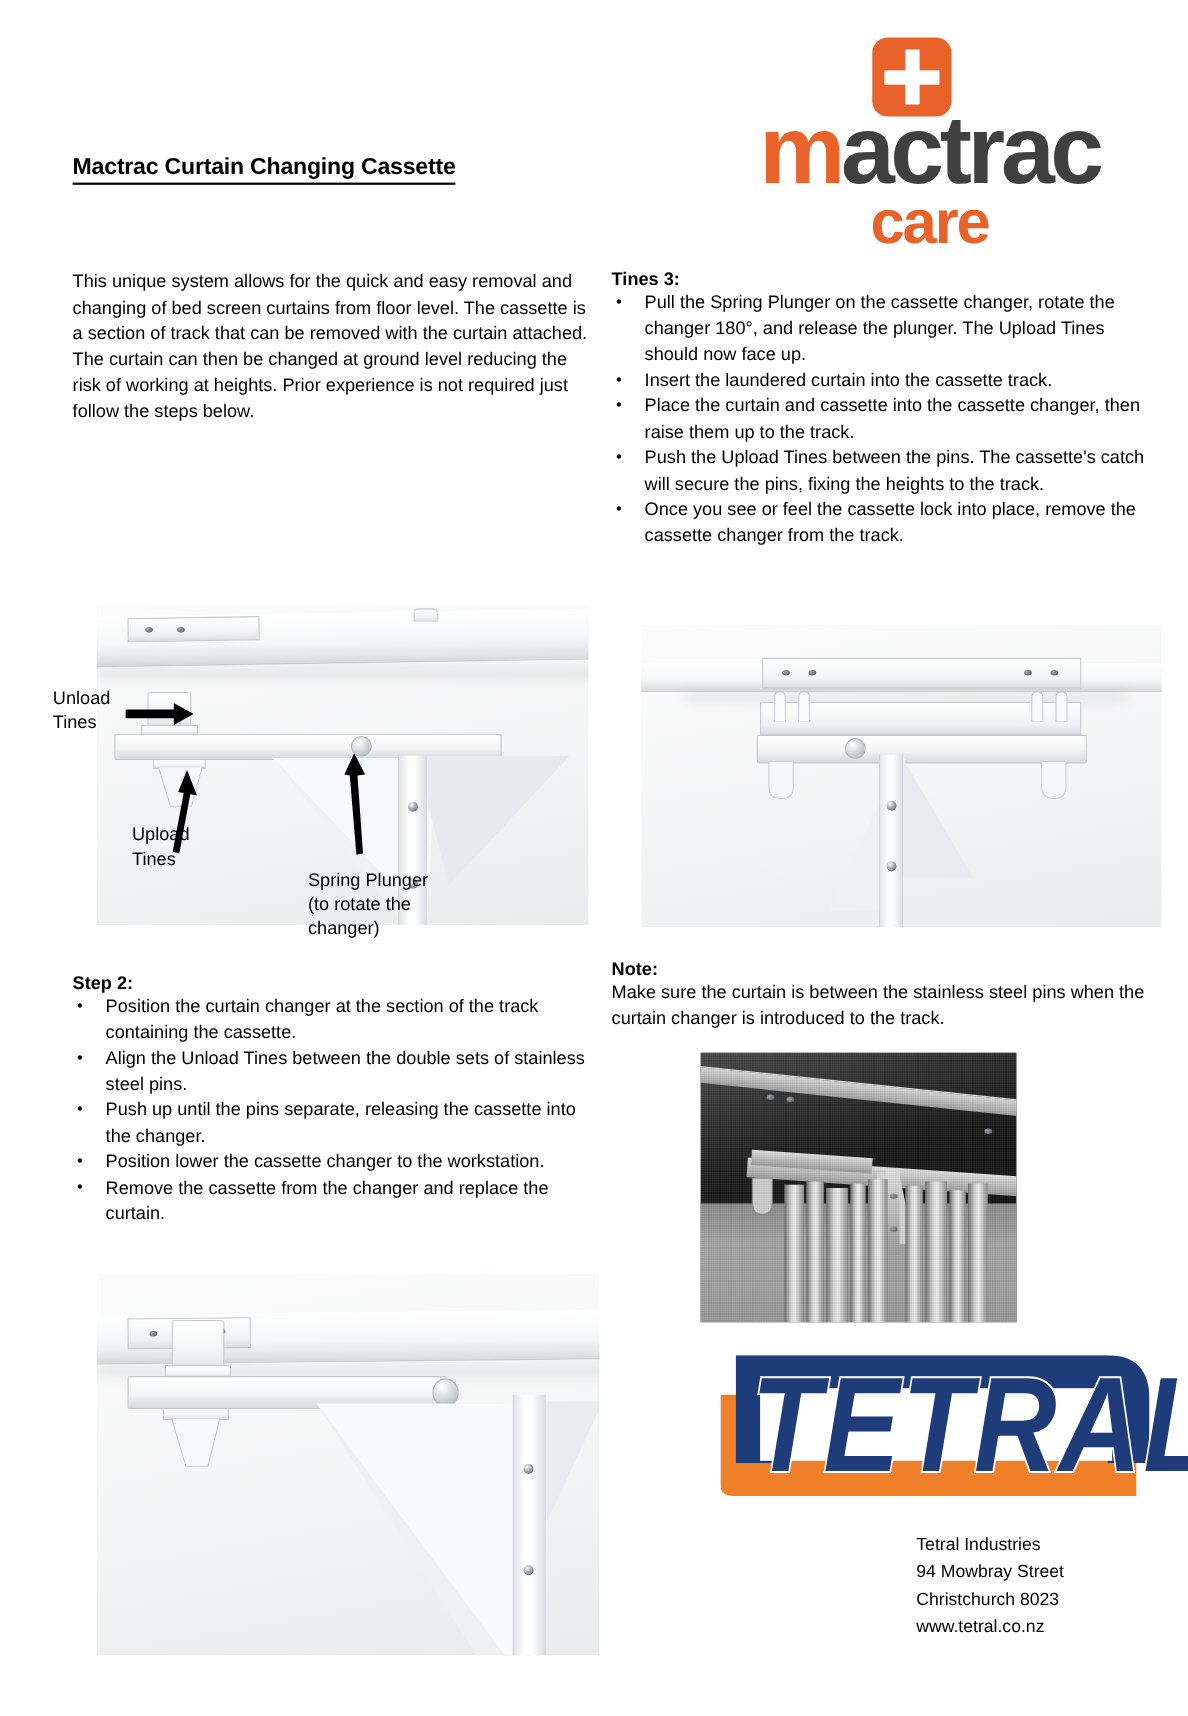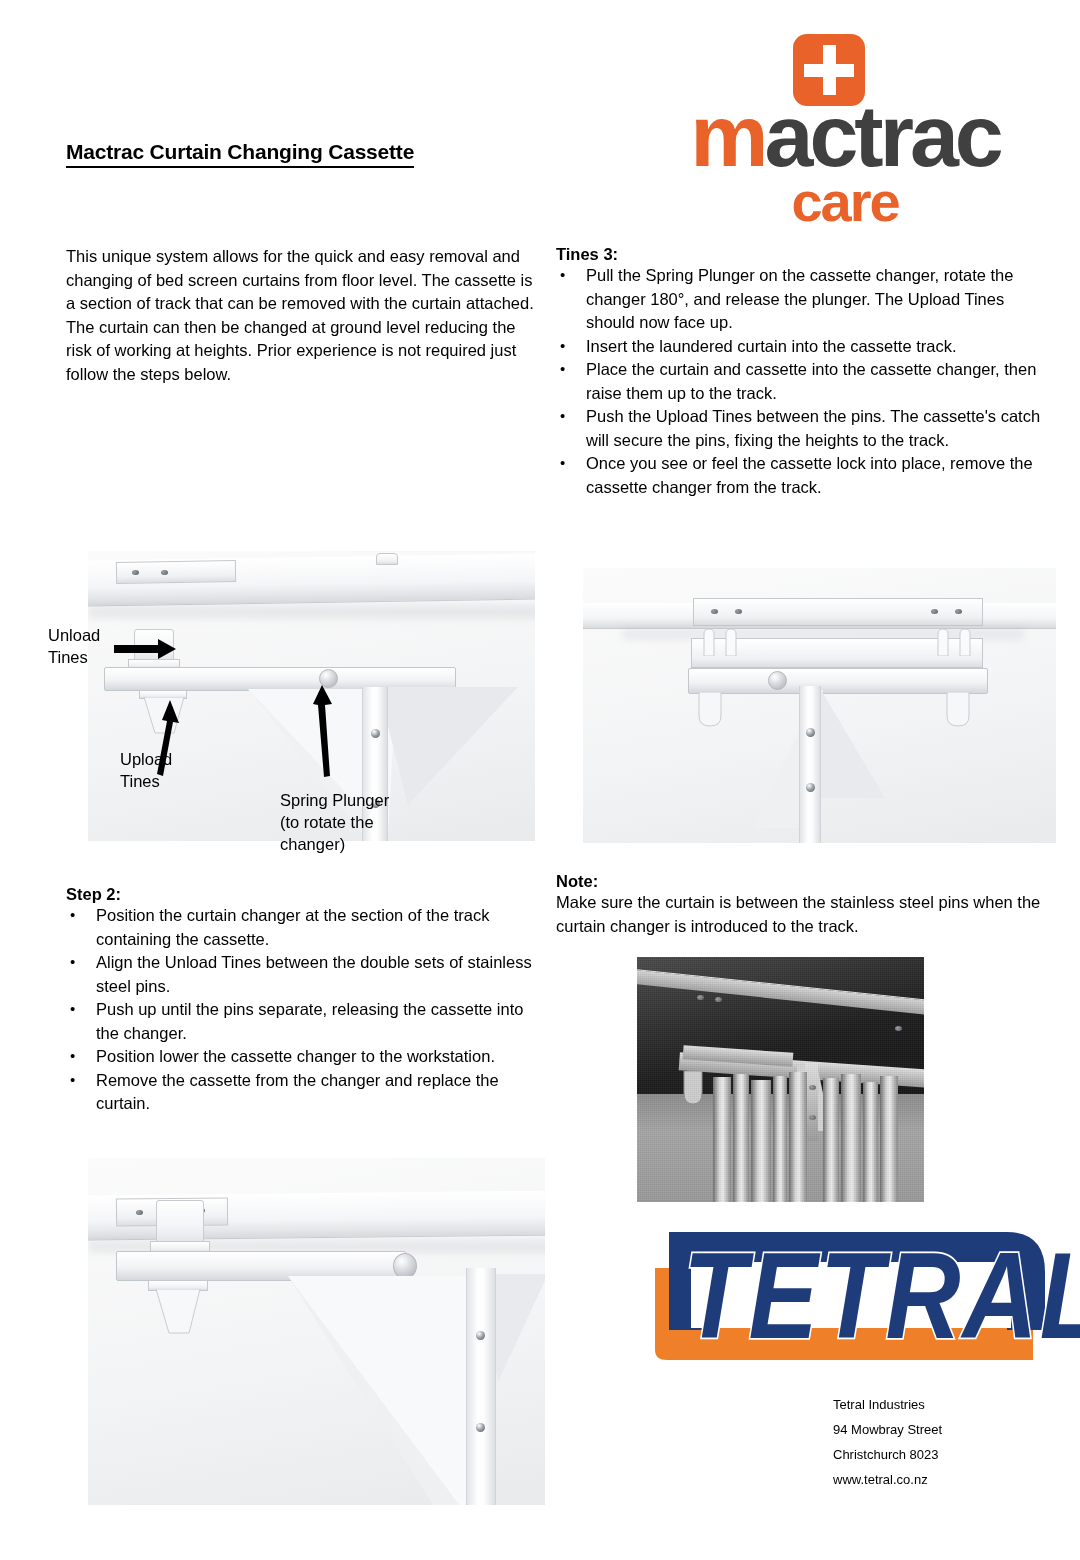--- a/index.html
+++ b/index.html
@@ -123,21 +123,21 @@
     position: absolute; font-size: 104px; font-weight: bold; font-style: italic;
     color: #1F3C7A; letter-spacing: 2px; line-height: 1;
     -webkit-text-stroke: 3px #ffffff;
     paint-order: stroke fill;
     transform: scaleY(1.18);
   }
 
   
   .nz-badge { position: absolute; }
 
-  .addr { position: absolute; font-size: 13px; line-height: 25px; }
+  .addr { position: absolute; font-size: 16px; line-height: 25px; }
 </style>
 </head>
 <body>
 
 <div class="page">
 
   <div class="doc-title">Mactrac Curtain Changing Cassette</div>
 
   <div class="logo-mactrac">
     <div class="logo-cross"></div>

